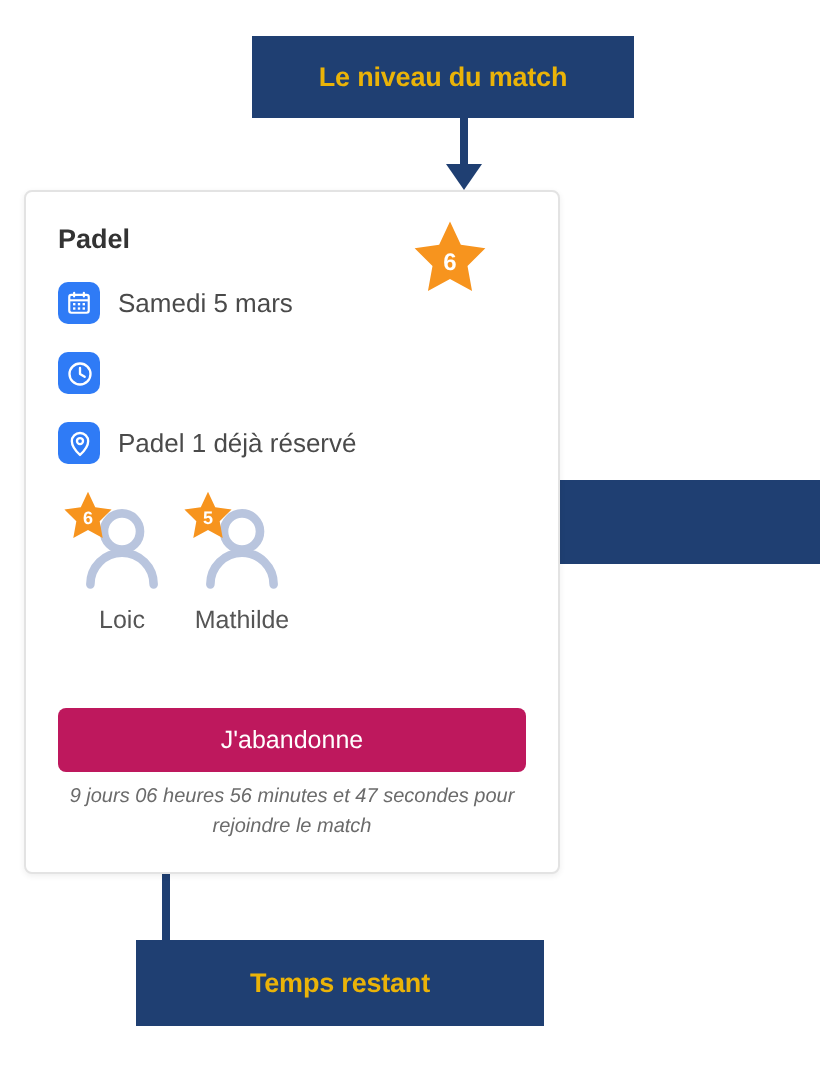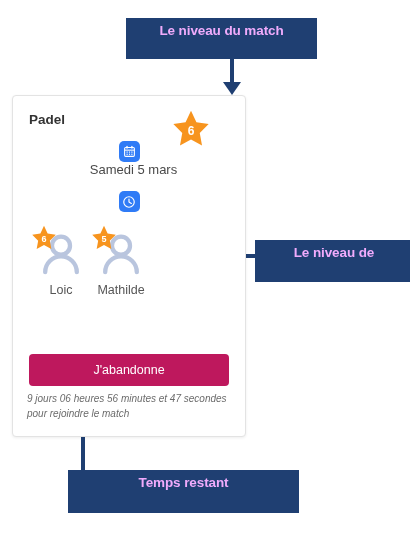--- a/index.html
+++ b/index.html
@@ -12,35 +12,36 @@
     position: relative;
     background: #ffffff;
     font-family: "Liberation Sans", sans-serif;
     overflow: hidden;
   }
 
   
   .callout {
     position: absolute;
     background: #1F3F72;
-    color: #f0abfc;
+    color: #eab308;
     font-weight: bold;
     font-size: 13.5px;
     line-height: 17px;
     text-align: center;
     display: flex;
     flex-direction: column;
     align-items: center;
+    justify-content: center;
     letter-spacing: -0.1px;
     box-sizing: border-box;
     padding: 4px 8px;
   }
   #callout-top    { left: 126px; top: 18px;  width: 191px; height: 41px; }
   #callout-right  { left: 255px; top: 240px; width: 158px; height: 42px; }
-  #callout-bottom { left: 68px;  top: 470px; width: 231px; height: 43px; }
+  #callout-bottom { left: 68px;  top: 470px; width: 204px; height: 43px; }
 
   
   .connector { position: absolute; }
   .stem-v { position: absolute; background: #1F3F72; width: 4px; }
   .stem-h { position: absolute; background: #1F3F72; height: 4px; }
   .head {
     position: absolute;
     width: 0; height: 0;
   }
   .head-down {
@@ -66,21 +67,21 @@
   #arrow-right .head   { left: 116px; top: 247px; }
 
   #arrow-bottom .stem-v { left: 81px; top: 427px; height: 44px; }
   #arrow-bottom .head   { left: 74px; top: 414px; }
 
   
   #match-card {
     position: absolute;
     left: 12px;
     top: 95px;
-    width: 234px;
+    width: 268px;
     height: 342px;
     background: #ffffff;
     border: 1px solid #e3e3e3;
     border-radius: 4px;
     box-shadow: 0 1px 3px rgba(0,0,0,0.07);
     box-sizing: border-box;
     padding: 14px 16px 0 16px;
   }
 
   .card-title {
@@ -109,21 +110,20 @@
     font-weight: bold;
     pointer-events: none;
   }
   #match-level-badge .star-num { font-size: 12px; padding-top: 3px; }
 
   
   .info-row {
     display: flex;
     align-items: center;
     margin-top: 14px;
-    flex-direction: column;
   }
   .info-icon {
     width: 21px;
     height: 21px;
     border-radius: 5px;
     background: #2F7BF6;
     display: flex;
     align-items: center;
     justify-content: center;
     flex: 0 0 auto;
@@ -188,36 +188,36 @@
     justify-content: center;
   }
   #timer-text {
     position: absolute;
     left: 14px;
     right: 14px;
     top: 295px;
     font-size: 10px;
     font-style: italic;
     color: #6b6b6b;
+    text-align: center;
     line-height: 15px;
   }
 </style>
 </head>
 <body>
 
 <div class="callout" id="callout-top">
   <span>Le niveau du match</span>
 </div>
 <div class="connector" id="arrow-top">
   <div class="stem-v"></div>
   <div class="head head-down"></div>
 </div>
 
 <div class="callout" id="callout-right">
-  <span>Le niveau de</span>
 </div>
 <div class="connector" id="arrow-right">
   <div class="stem-h"></div>
   <div class="head head-left"></div>
 </div>
 
 <div class="callout" id="callout-bottom">
   <span>Temps restant</span>
 </div>
 <div class="connector" id="arrow-bottom">
@@ -256,20 +256,29 @@
 
   <div class="info-row">
     <span class="info-icon">
       <svg width="14" height="14" viewBox="0 0 24 24">
         <circle cx="12" cy="12" r="9" fill="none" stroke="#ffffff" stroke-width="2"></circle>
         <path d="M12 6.8V12l4 2.4" fill="none" stroke="#ffffff" stroke-width="2" stroke-linecap="round" stroke-linejoin="round"></path>
       </svg>
     </span>
   </div>
 
+  <div class="info-row">
+    <span class="info-icon">
+      <svg width="14" height="14" viewBox="0 0 24 24">
+        <path d="M12 2.6c-3.9 0-7 3.1-7 7 0 5.2 7 11.8 7 11.8s7-6.6 7-11.8c0-3.9-3.1-7-7-7z" fill="none" stroke="#ffffff" stroke-width="2" stroke-linejoin="round"></path>
+        <circle cx="12" cy="9.5" r="2.6" fill="none" stroke="#ffffff" stroke-width="2"></circle>
+      </svg>
+    </span>
+    <span class="info-text">Padel 1 déjà réservé</span>
+  </div>
 
   <div id="participants">
 
     <div class="participant">
       <div class="avatar">
         <svg width="46" height="46" viewBox="0 0 48 48">
           <path d="M24 7c5.2 0 9.4 4.2 9.4 9.4S29.2 25.8 24 25.8s-9.4-4.2-9.4-9.4S18.8 7 24 7z" fill="none" stroke="#B9C5DE" stroke-width="4.5"></path>
           <path d="M7.5 44c0-9.1 7.4-16.5 16.5-16.5S40.5 34.9 40.5 44" fill="none" stroke="#B9C5DE" stroke-width="4.5" stroke-linecap="round"></path>
         </svg>
         <div class="participant-badge star-wrap">

